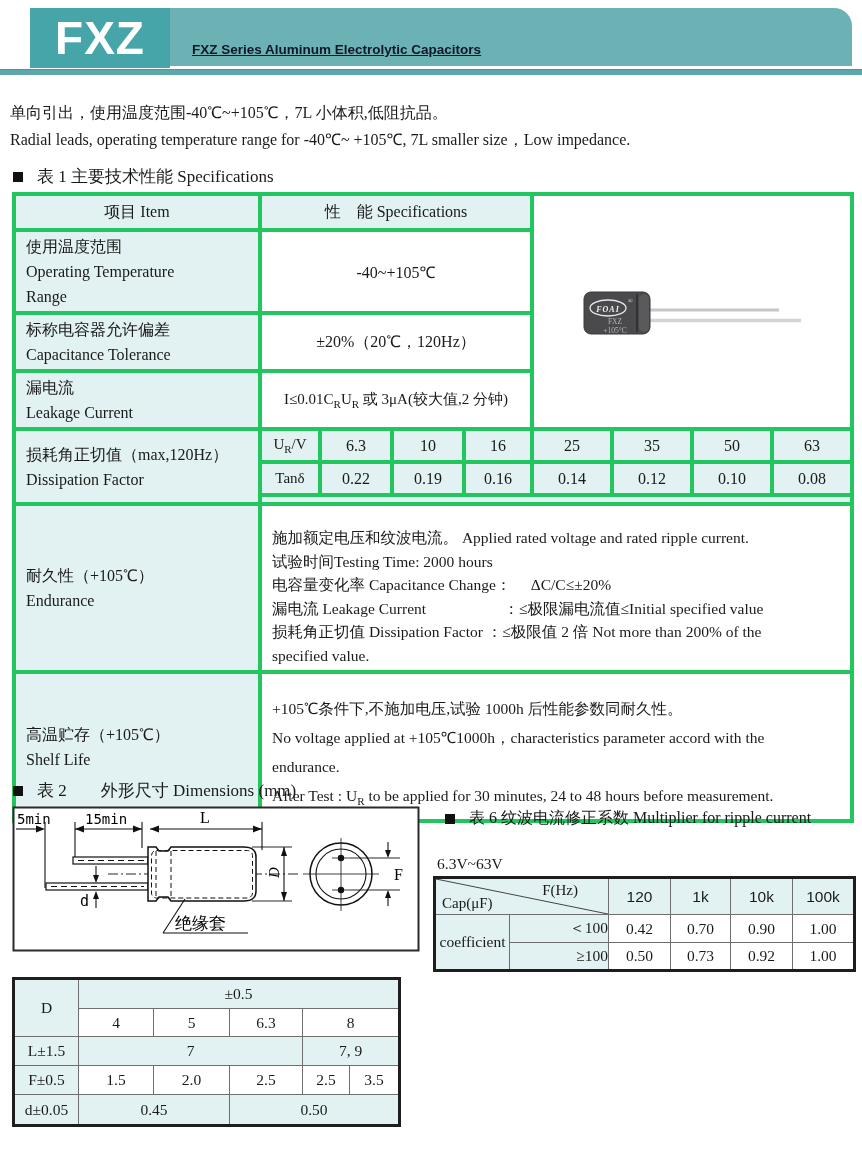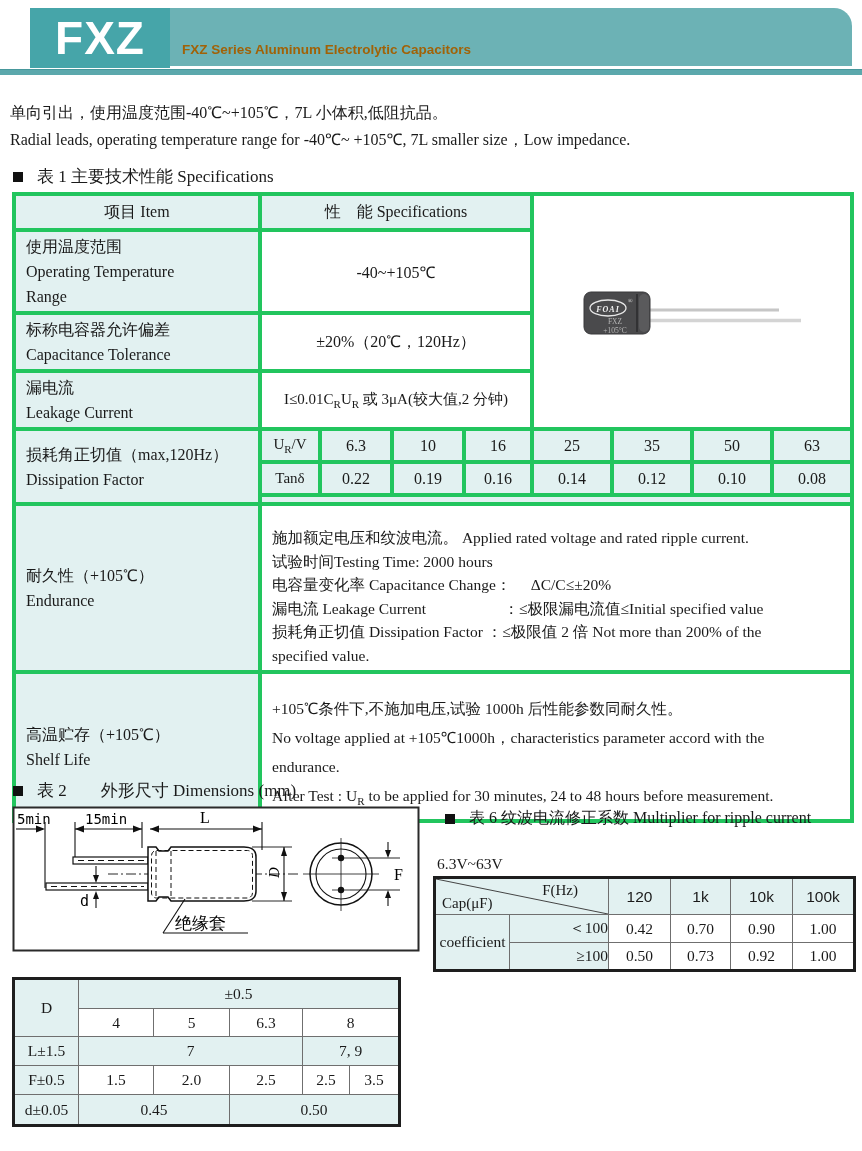--- a/index.html
+++ b/index.html
@@ -8,22 +8,22 @@
   .abs{position:absolute;}
 
   
   .banner{left:30px;top:8px;width:822px;height:58px;background:#6cb2b5;border-top-right-radius:18px;}
   .logo-box{left:30px;top:8px;width:140px;height:60px;background:#46a5a9;
             display:flex;align-items:center;justify-content:center;}
   .logo-text{font-family:"Liberation Sans",sans-serif;font-weight:bold;font-size:46px;
              color:#ffffff;letter-spacing:1px;}
   .title-zh{left:182px;top:13px;font-family:"Liberation Sans",sans-serif;font-weight:bold;
             font-size:22px;color:#ffffff;letter-spacing:2px;}
-  .title-en{left:182px;top:42px;font-family:"Liberation Sans",sans-serif;font-weight:bold;
-            font-size:13.5px;color:#a16207;}
+  .title-en{left:192px;top:42px;font-family:"Liberation Sans",sans-serif;font-weight:bold;
+            font-size:13.5px;color:#0f172a;text-decoration:underline;}
   .rule{left:0;top:69px;width:862px;height:5px;background:#5ba8ac;border-top:1px solid #47989c;}
 
   .intro-zh{left:10px;top:103px;font-size:16px;}
   .intro-en{left:10px;top:128px;font-size:16px;}
 
   .sec-head{font-size:17px;display:flex;align-items:center;}
   .bullet{display:inline-block;width:10px;height:10px;background:#111;margin-right:14px;}
 
   table{border-collapse:collapse;table-layout:fixed;}
   td{padding:0;font-size:16px;vertical-align:middle;}

